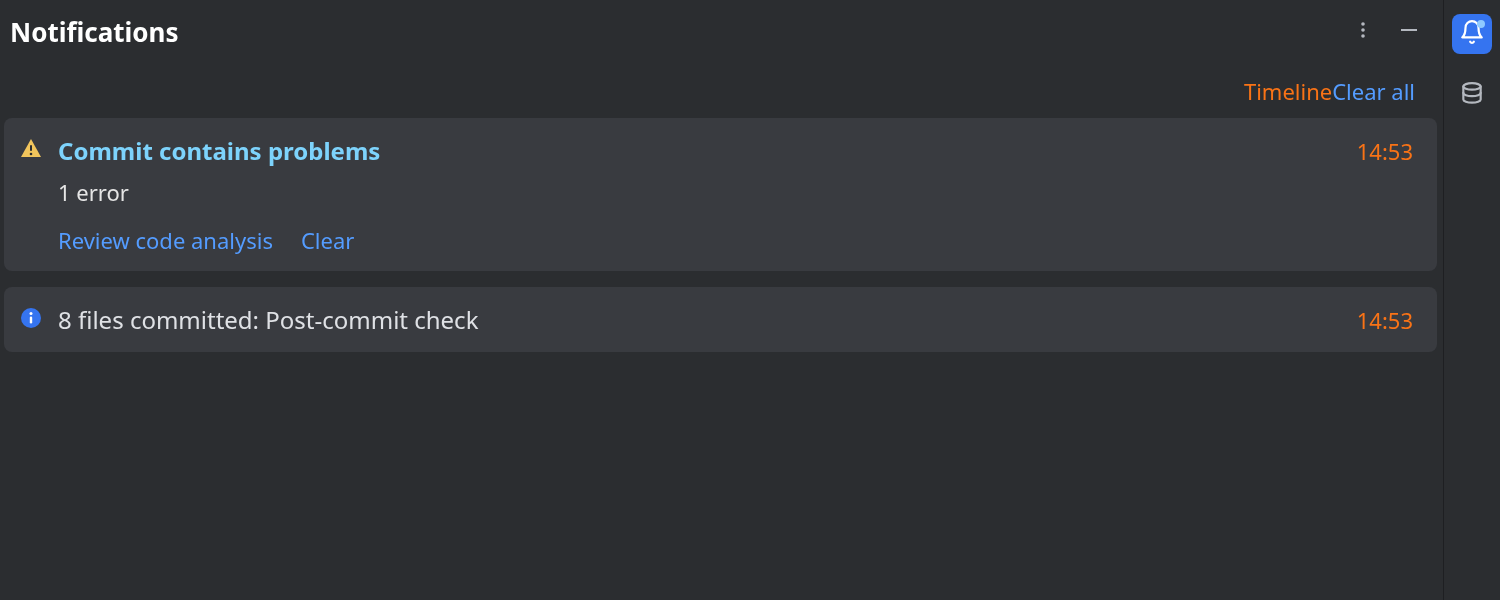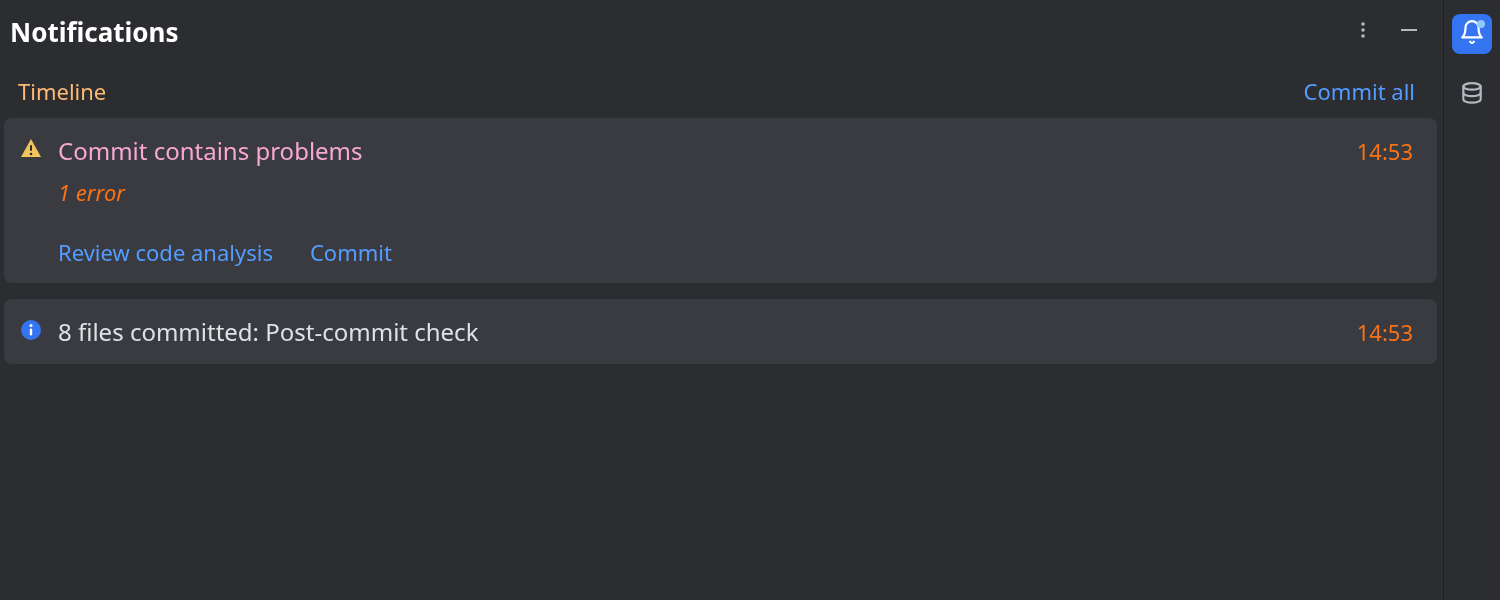--- a/index.html
+++ b/index.html
@@ -42,22 +42,23 @@
       cursor: pointer;
       color: #b4b8bf;
     }
     .subheader {
       display: flex;
       align-items: center;
       padding: 18px 28px 12px 18px;
       font-size: 22px;
     }
     .timeline-label {
-      color: #fdba74;
-      flex: 1;
+      color: #f97316;
+      flex: 1;
+      text-align: right;
     }
     .clear-all {
       color: #549cff;
       cursor: pointer;
     }
     .notifications-list {
       display: flex;
       flex-direction: column;
       gap: 16px;
       padding: 0 6px 0 4px;
@@ -84,40 +85,39 @@
       flex-direction: column;
       gap: 10px;
     }
     .notif-top {
       display: flex;
       align-items: center;
     }
     .notif-title {
       flex: 1;
       font-size: 24px;
-      font-weight: 400;
-      color: #f9a8d4;
+      font-weight: 700;
+      color: #7dd3fc;
     }
     .notif-title.normal {
       font-weight: 400;
       color: #dfe1e5;
     }
     .notif-time {
       color: #f97316;
       font-size: 22px;
     }
     .notif-detail {
       font-size: 22px;
-      color: #f97316;
-      font-style: italic;
+      color: #e5e5e5;
     }
     .notif-actions {
       display: flex;
-      gap: 37px;
-      margin-top: 20px;
+      gap: 28px;
+      margin-top: 8px;
     }
     .notif-action {
       color: #549cff;
       font-size: 22px;
       cursor: pointer;
     }
     .right-rail {
       width: 56px;
       background: #2b2d30;
       display: flex;
@@ -172,42 +172,42 @@
           <svg width="22" height="22" viewBox="0 0 22 22" stroke="currentColor" stroke-width="2">
               <line x1="3" y1="11" x2="19" y2="11"></line>
             </svg>
         </span>
       </div>
     </div>
   </div>
 
   <div class="subheader">
     <div class="timeline-label">Timeline</div>
-    <div class="clear-all">Commit all</div>
+    <div class="clear-all">Clear all</div>
   </div>
 
   <div class="notifications-list">
 
     <div class="notification">
       <div class="notif-icon">
         <svg width="24" height="24" viewBox="0 0 24 24">
             <path d="M12 2 L22 20 L2 20 Z" fill="#f2c55c"></path>
             <rect x="11" y="8" width="2" height="6" fill="#2b2d30" rx="1"></rect>
             <circle cx="12" cy="17" r="1.3" fill="#2b2d30"></circle>
           </svg>
       </div>
       <div class="notif-body">
         <div class="notif-top">
           <div class="notif-title">Commit contains problems</div>
           <div class="notif-time">14:53</div>
         </div>
         <div class="notif-detail">1 error</div>
         <div class="notif-actions">
           <div class="notif-action">Review code analysis</div>
-          <div class="notif-action">Commit</div>
+          <div class="notif-action">Clear</div>
         </div>
       </div>
     </div>
 
     <div class="notification">
       <div class="notif-icon">
         <svg width="22" height="22" viewBox="0 0 22 22">
             <circle cx="11" cy="11" r="10" fill="#3574f0"></circle>
             <circle cx="11" cy="6.5" r="1.5" fill="#fff"></circle>
             <rect x="9.8" y="9.5" width="2.4" height="7" fill="#fff" rx="1.2"></rect>

